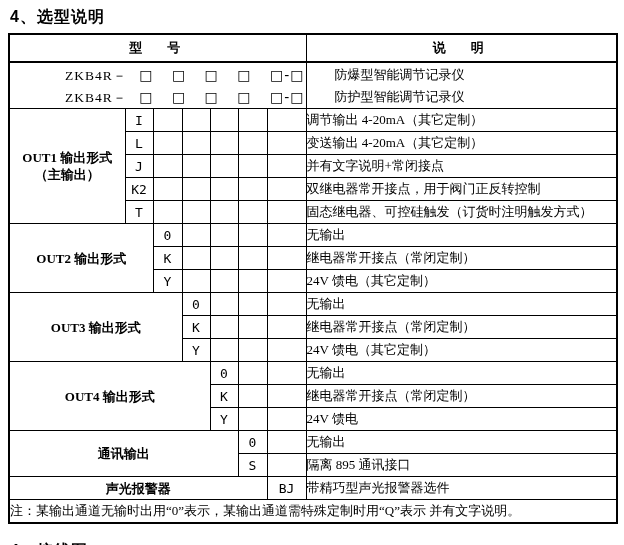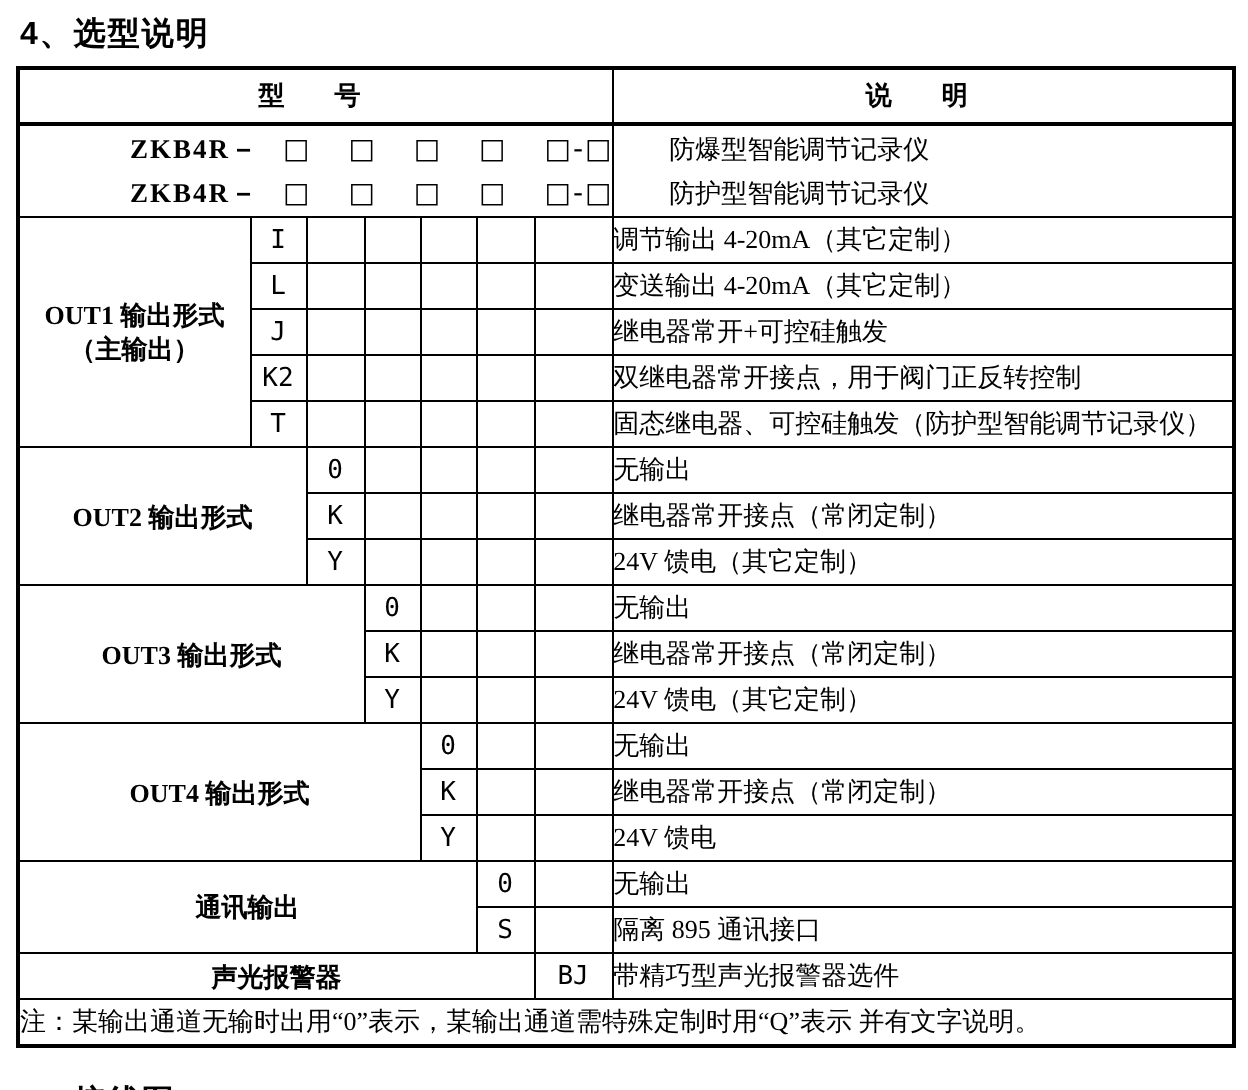--- a/index.html
+++ b/index.html
@@ -60,21 +60,21 @@
   }
   .model-cell {
     padding-left: 55px !important;
   }
   .model-line {
     height: 22px;
     line-height: 22px;
     white-space: pre;
   }
   .model-prefix {
-    font-weight: bold;
+    font-weight: normal;
     font-size: 13.5px;
     letter-spacing: 1px;
     margin-right: 12px;
   }
   .model-boxes {
     font-family: "DejaVu Sans", sans-serif;
     font-size: 14px;
     word-spacing: 13px;
     letter-spacing: 1px;
   }
@@ -161,39 +161,39 @@
           <td></td>
       <td class="desc">变送输出 4-20mA（其它定制）</td>
     </tr>
     <tr class="r">
       <td class="code">J</td>
       <td></td>
           <td></td>
           <td></td>
           <td></td>
           <td></td>
-      <td class="desc">继电器常开+可控硅触发</td>
+      <td class="desc">并有文字说明+常闭接点</td>
     </tr>
     <tr class="r">
       <td class="code">K2</td>
       <td></td>
           <td></td>
           <td></td>
           <td></td>
           <td></td>
       <td class="desc">双继电器常开接点，用于阀门正反转控制</td>
     </tr>
     <tr class="r">
       <td class="code">T</td>
       <td></td>
           <td></td>
           <td></td>
           <td></td>
           <td></td>
-      <td class="desc">固态继电器、可控硅触发（防护型智能调节记录仪）</td>
+      <td class="desc">固态继电器、可控硅触发（订货时注明触发方式）</td>
     </tr>
 
     <tr class="r">
       <td colspan="2" rowspan="3" class="sec-label">OUT2 输出形式</td>
       <td class="code">0</td>
       <td></td>
           <td></td>
           <td></td>
           <td></td>
       <td class="desc">无输出</td>

